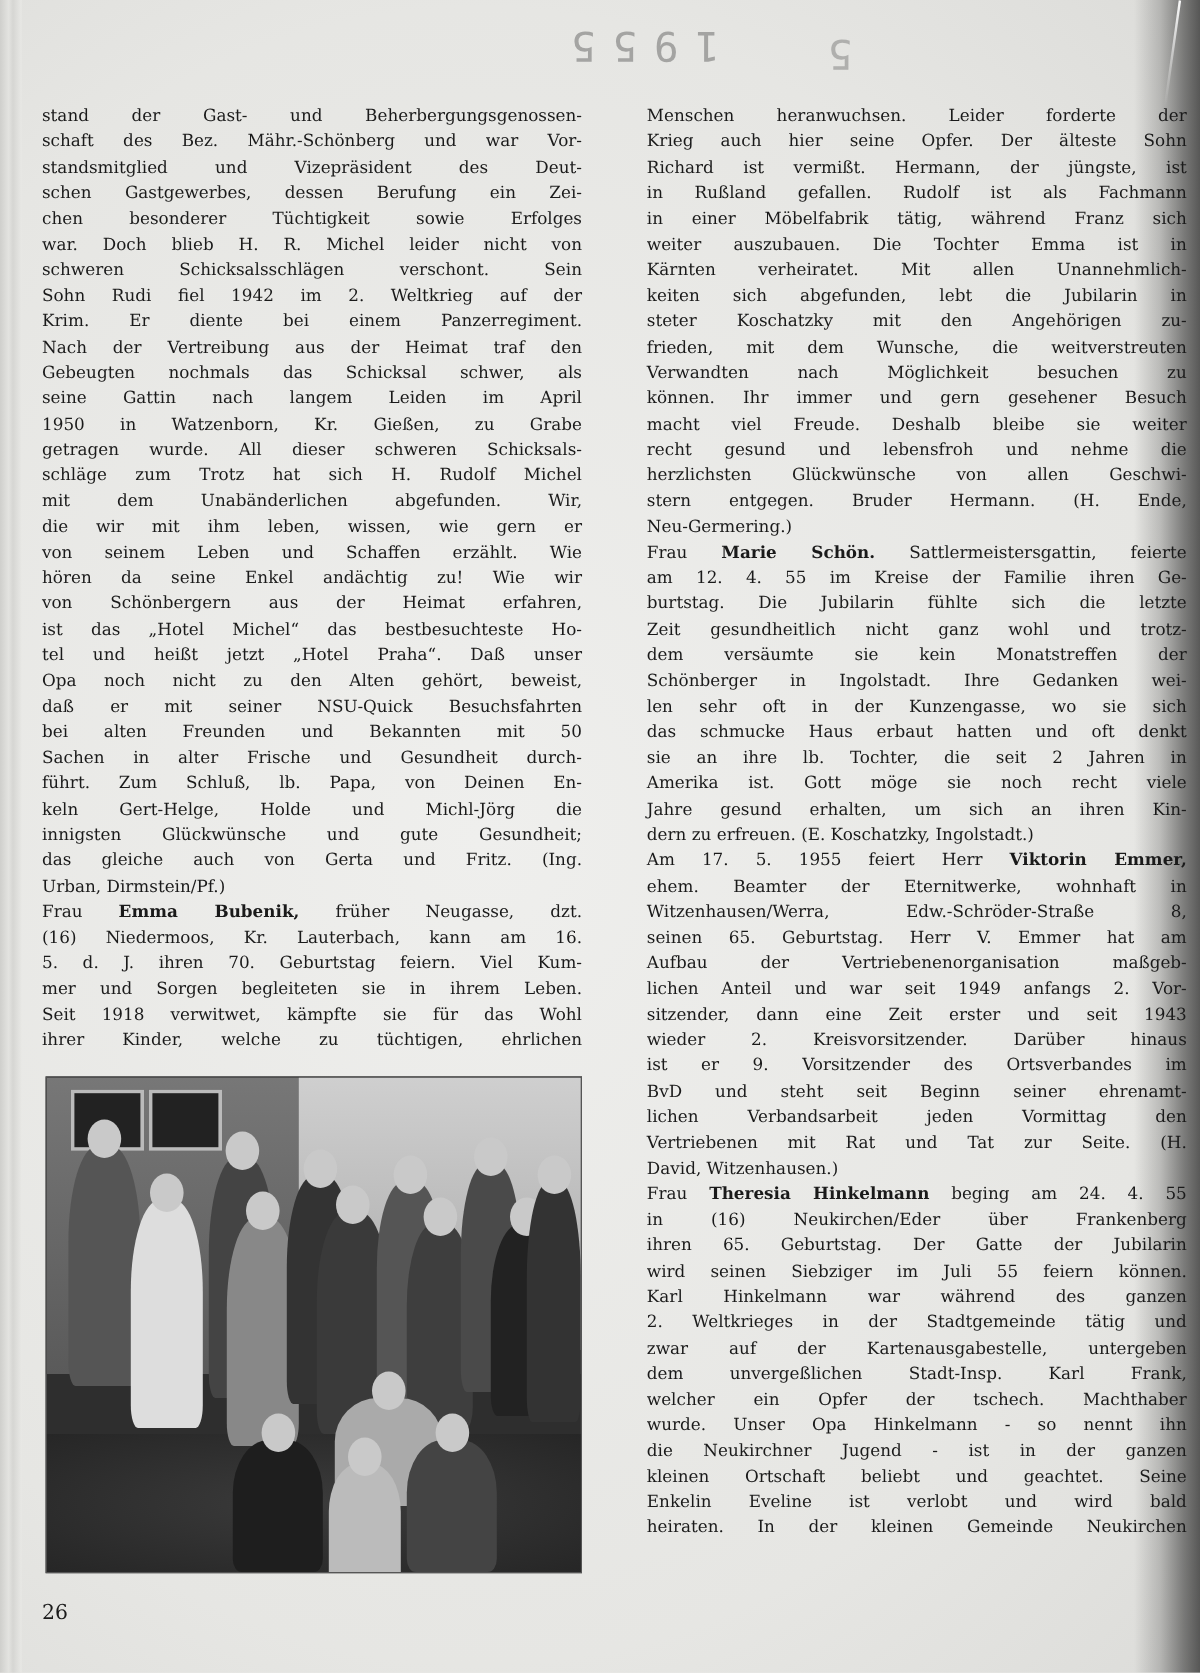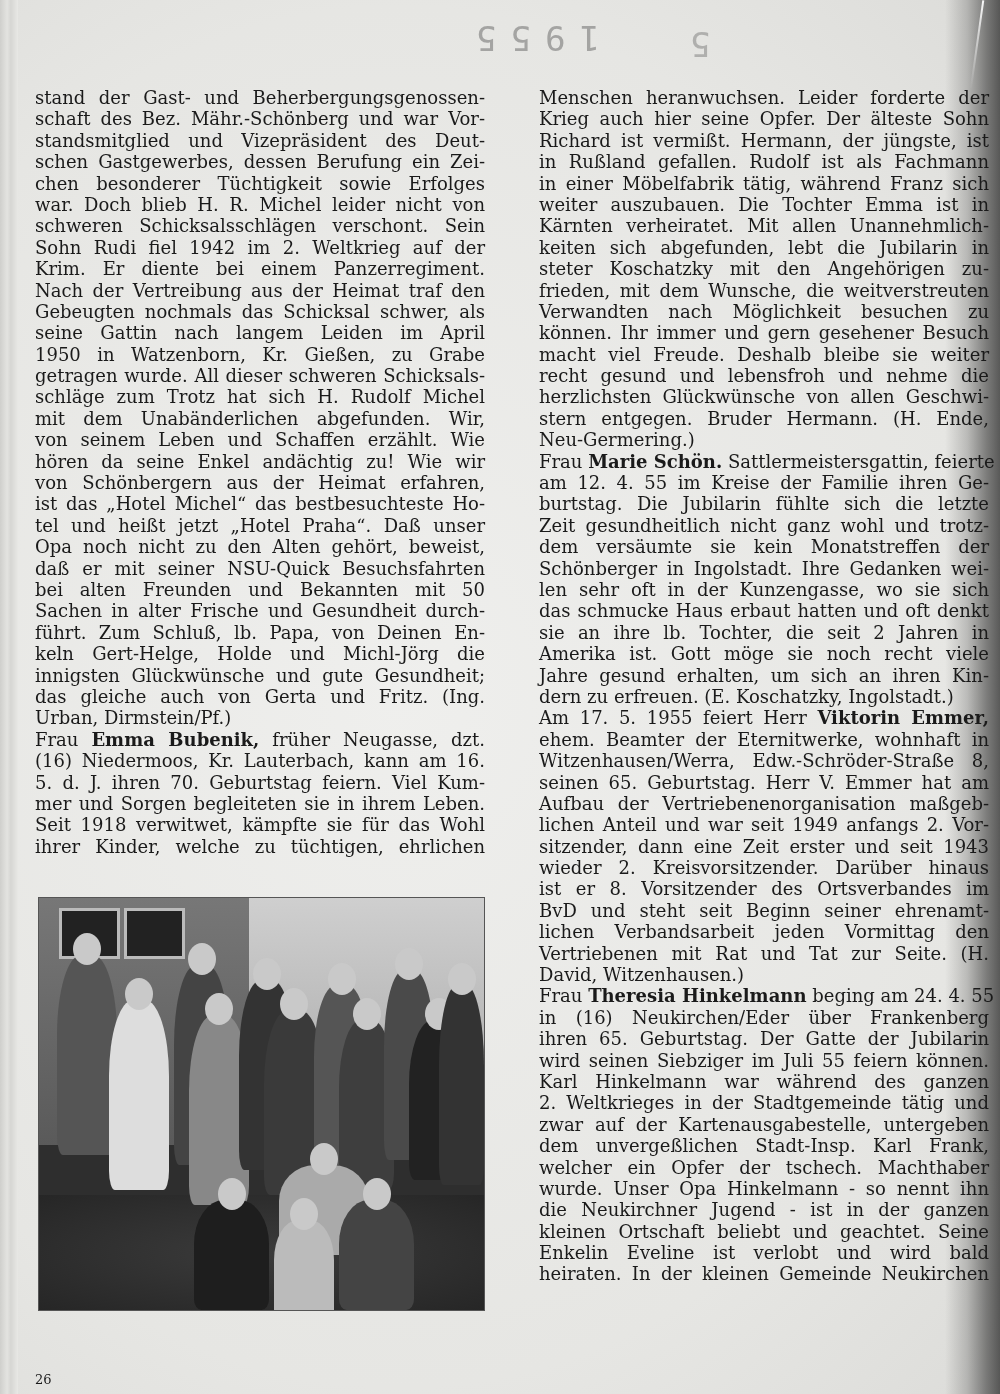--- a/index.html
+++ b/index.html
@@ -35,43 +35,43 @@
     letter-spacing: 14px;
   }
   .stamp2 {
     position: absolute; top: 24px; left: 690px;
     font-family: "DejaVu Sans Mono", "Liberation Mono", monospace;
     font-size: 34px; color: rgba(110,110,110,0.45);
     transform: rotate(180deg);
   }
   .col {
     position: absolute; top: 87px;
-    font-size: 18px; line-height: 21.4px;
+    font-size: 14px; line-height: 21.4px;
     text-align: justify;
   }
   .col-left { left: 35px; width: 450px; }
   .col-right { left: 539px; width: 450px; }
   .line { display: block; text-align: justify; text-align-last: justify; white-space: nowrap; height: 21.4px; }
   .line.last { text-align-last: left; }
   .line b { font-weight: bold; }
   .photo {
     position: absolute; left: 38px; top: 897px; width: 445px; height: 412px;
     background: #2e2e2e; overflow: hidden;
     border: 1px solid #555;
   }
   .photo .wall { position: absolute; left: 0; top: 0; width: 100%; height: 60%; background: linear-gradient(180deg,#777 0%, #5a5a5a 100%); }
   .photo .sky { position: absolute; left: 210px; top: 0; width: 235px; height: 55%; background: linear-gradient(180deg,#cfcfcf,#a9a9a9); }
   .photo .window1 { position: absolute; left: 20px; top: 10px; width: 55px; height: 45px; background:#222; border: 3px solid #bbb; }
   .photo .window2 { position: absolute; left: 85px; top: 10px; width: 55px; height: 45px; background:#222; border: 3px solid #bbb; }
   .photo .ground { position: absolute; left: 0; bottom: 0; width: 100%; height: 28%; background: radial-gradient(#3b3b3b 0%, #262626 100%); }
   .person { position: absolute; border-radius: 40% 40% 10% 10%; }
   .head { position: absolute; border-radius: 50%; background: #c9c9c9; }
   .page-number {
-    position: absolute; left: 35px; top: 1372px;
-    font-size: 13px; color: #1a1a1a;
+    position: absolute; left: 35px; top: 1334px;
+    font-size: 17px; color: #1a1a1a;
   }
 </style>
 </head>
 <body>
 
 <div class="paper">
   <div class="left-edge"></div>
   <div class="right-shadow"></div>
   <div class="crease"></div>
 
@@ -89,20 +89,21 @@
         <span class="line">schweren Schicksalsschlägen verschont. Sein</span>
         <span class="line">Sohn Rudi fiel 1942 im 2. Weltkrieg auf der</span>
         <span class="line">Krim. Er diente bei einem Panzerregiment.</span>
         <span class="line">Nach der Vertreibung aus der Heimat traf den</span>
         <span class="line">Gebeugten nochmals das Schicksal schwer, als</span>
         <span class="line">seine Gattin nach langem Leiden im April</span>
         <span class="line">1950 in Watzenborn, Kr. Gießen, zu Grabe</span>
         <span class="line">getragen wurde. All dieser schweren Schicksals-</span>
         <span class="line">schläge zum Trotz hat sich H. Rudolf Michel</span>
         <span class="line">mit dem Unabänderlichen abgefunden. Wir,</span>
+        <span class="line">die wir mit ihm leben, wissen, wie gern er</span>
         <span class="line">von seinem Leben und Schaffen erzählt. Wie</span>
         <span class="line">hören da seine Enkel andächtig zu! Wie wir</span>
         <span class="line">von Schönbergern aus der Heimat erfahren,</span>
         <span class="line">ist das „Hotel Michel“ das bestbesuchteste Ho-</span>
         <span class="line">tel und heißt jetzt „Hotel Praha“. Daß unser</span>
         <span class="line">Opa noch nicht zu den Alten gehört, beweist,</span>
         <span class="line">daß er mit seiner NSU-Quick Besuchsfahrten</span>
         <span class="line">bei alten Freunden und Bekannten mit 50</span>
         <span class="line">Sachen in alter Frische und Gesundheit durch-</span>
         <span class="line">führt. Zum Schluß, lb. Papa, von Deinen En-</span>
@@ -202,21 +203,21 @@
     <div>
       <span class="line"><span>Am 17. 5. 1955 feiert Herr </span><b>Viktorin Emmer,</b></span>
       <div id="emmer-lines">
           <span class="line">ehem. Beamter der Eternitwerke, wohnhaft in</span>
           <span class="line">Witzenhausen/Werra, Edw.-Schröder-Straße 8,</span>
           <span class="line">seinen 65. Geburtstag. Herr V. Emmer hat am</span>
           <span class="line">Aufbau der Vertriebenenorganisation maßgeb-</span>
           <span class="line">lichen Anteil und war seit 1949 anfangs 2. Vor-</span>
           <span class="line">sitzender, dann eine Zeit erster und seit 1943</span>
           <span class="line">wieder 2. Kreisvorsitzender. Darüber hinaus</span>
-          <span class="line">ist er 8. Vorsitzender des Ortsverbandes im</span>
+          <span class="line">ist er 9. Vorsitzender des Ortsverbandes im</span>
           <span class="line">BvD und steht seit Beginn seiner ehrenamt-</span>
           <span class="line">lichen Verbandsarbeit jeden Vormittag den</span>
           <span class="line">Vertriebenen mit Rat und Tat zur Seite. (H.</span>
           <span class="line last">David, Witzenhausen.)</span>
         </div>
     </div>
     <div>
       <span class="line"><span>Frau </span><b>Theresia Hinkelmann</b><span> beging am 24. 4. 55</span></span>
       <div id="hinkelmann-lines">
           <span class="line">in (16) Neukirchen/Eder über Frankenberg</span>

